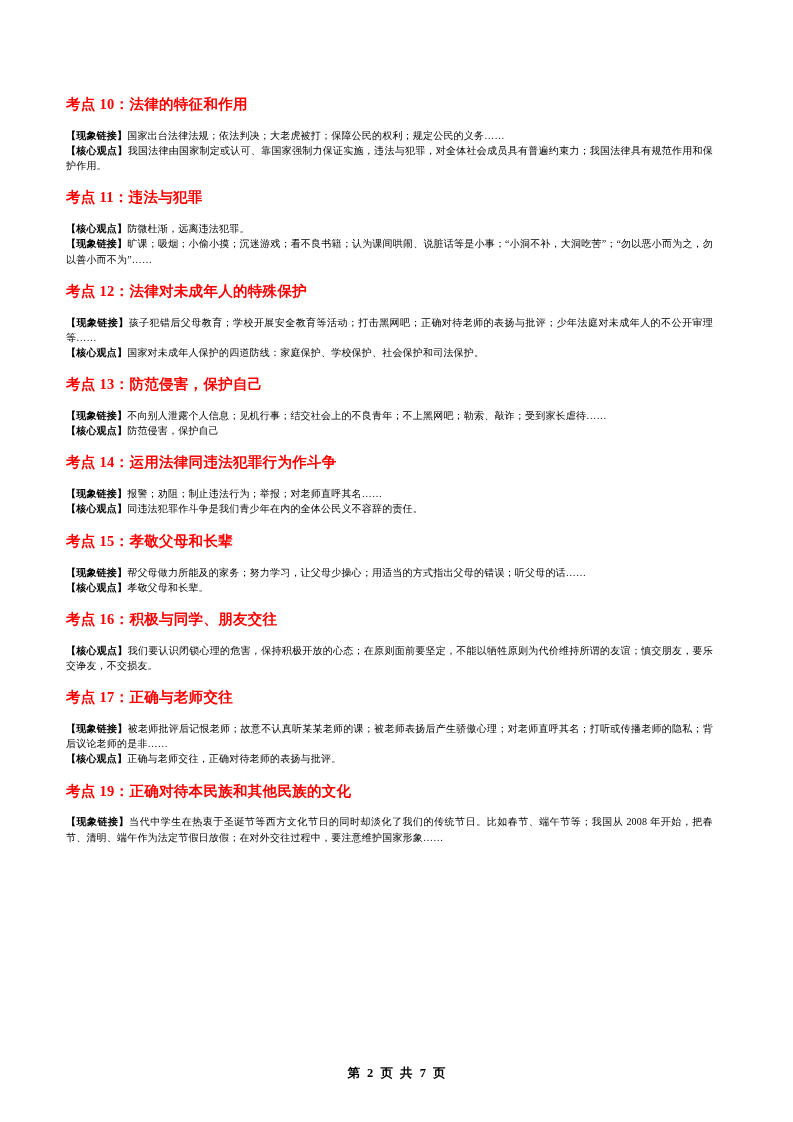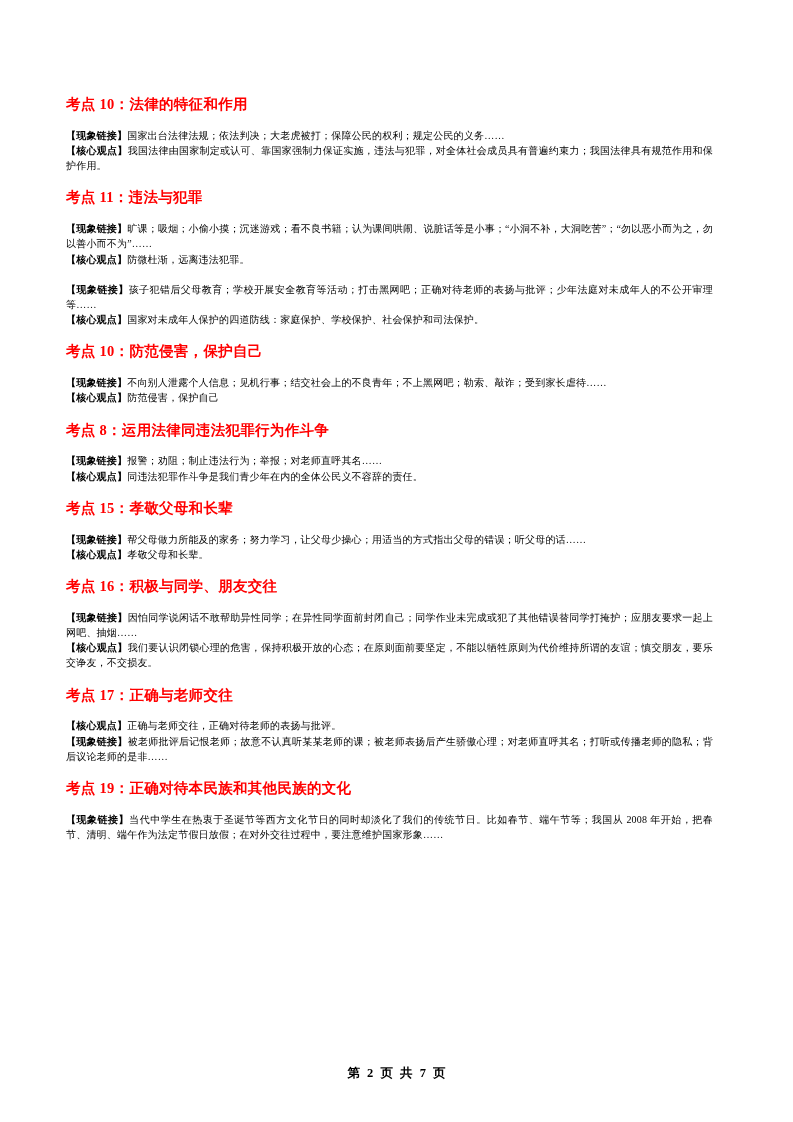--- a/index.html
+++ b/index.html
@@ -63,76 +63,76 @@
     <div class="blocks">
   <p class="block"><span class="label">【现象链接】</span><span class="text">国家出台法律法规；依法判决；大老虎被打；保障公民的权利；规定公民的义务……</span></p>
 
   <p class="block"><span class="label">【核心观点】</span><span class="text">我国法律由国家制定或认可、靠国家强制力保证实施，违法与犯罪，对全体社会成员具有普遍约束力；我国法律具有规范作用和保护作用。</span></p>
 </div>
   </section>
 
   <section class="section">
     <h2 class="heading">考点 11：违法与犯罪</h2>
     <div class="blocks">
+  <p class="block"><span class="label">【核心观点】</span><span class="text">防微杜渐，远离违法犯罪。</span></p>
+
   <p class="block"><span class="label">【现象链接】</span><span class="text">旷课；吸烟；小偷小摸；沉迷游戏；看不良书籍；认为课间哄闹、说脏话等是小事；“小洞不补，大洞吃苦”；“勿以恶小而为之，勿以善小而不为”……</span></p>
-
-  <p class="block"><span class="label">【核心观点】</span><span class="text">防微杜渐，远离违法犯罪。</span></p>
 </div>
   </section>
 
   <section class="section">
+    <h2 class="heading">考点 12：法律对未成年人的特殊保护</h2>
     <div class="blocks">
   <p class="block"><span class="label">【现象链接】</span><span class="text">孩子犯错后父母教育；学校开展安全教育等活动；打击黑网吧；正确对待老师的表扬与批评；少年法庭对未成年人的不公开审理等……</span></p>
 
   <p class="block"><span class="label">【核心观点】</span><span class="text">国家对未成年人保护的四道防线：家庭保护、学校保护、社会保护和司法保护。</span></p>
 </div>
   </section>
 
   <section class="section">
-    <h2 class="heading">考点 10：防范侵害，保护自己</h2>
+    <h2 class="heading">考点 13：防范侵害，保护自己</h2>
     <div class="blocks">
   <p class="block"><span class="label">【现象链接】</span><span class="text">不向别人泄露个人信息；见机行事；结交社会上的不良青年；不上黑网吧；勒索、敲诈；受到家长虐待……</span></p>
 
   <p class="block"><span class="label">【核心观点】</span><span class="text">防范侵害，保护自己</span></p>
 </div>
   </section>
 
   <section class="section">
-    <h2 class="heading">考点 8：运用法律同违法犯罪行为作斗争</h2>
+    <h2 class="heading">考点 14：运用法律同违法犯罪行为作斗争</h2>
     <div class="blocks">
   <p class="block"><span class="label">【现象链接】</span><span class="text">报警；劝阻；制止违法行为；举报；对老师直呼其名……</span></p>
 
   <p class="block"><span class="label">【核心观点】</span><span class="text">同违法犯罪作斗争是我们青少年在内的全体公民义不容辞的责任。</span></p>
 </div>
   </section>
 
   <section class="section">
     <h2 class="heading">考点 15：孝敬父母和长辈</h2>
     <div class="blocks">
   <p class="block"><span class="label">【现象链接】</span><span class="text">帮父母做力所能及的家务；努力学习，让父母少操心；用适当的方式指出父母的错误；听父母的话……</span></p>
 
   <p class="block"><span class="label">【核心观点】</span><span class="text">孝敬父母和长辈。</span></p>
 </div>
   </section>
 
   <section class="section">
     <h2 class="heading">考点 16：积极与同学、朋友交往</h2>
     <div class="blocks">
-  <p class="block"><span class="label">【现象链接】</span><span class="text">因怕同学说闲话不敢帮助异性同学；在异性同学面前封闭自己；同学作业未完成或犯了其他错误替同学打掩护；应朋友要求一起上网吧、抽烟……</span></p>
 
   <p class="block"><span class="label">【核心观点】</span><span class="text">我们要认识闭锁心理的危害，保持积极开放的心态；在原则面前要坚定，不能以牺牲原则为代价维持所谓的友谊；慎交朋友，要乐交诤友，不交损友。</span></p>
 </div>
   </section>
 
   <section class="section">
     <h2 class="heading">考点 17：正确与老师交往</h2>
     <div class="blocks">
+  <p class="block"><span class="label">【现象链接】</span><span class="text">被老师批评后记恨老师；故意不认真听某某老师的课；被老师表扬后产生骄傲心理；对老师直呼其名；打听或传播老师的隐私；背后议论老师的是非……</span></p>
+
   <p class="block"><span class="label">【核心观点】</span><span class="text">正确与老师交往，正确对待老师的表扬与批评。</span></p>
-
-  <p class="block"><span class="label">【现象链接】</span><span class="text">被老师批评后记恨老师；故意不认真听某某老师的课；被老师表扬后产生骄傲心理；对老师直呼其名；打听或传播老师的隐私；背后议论老师的是非……</span></p>
 </div>
   </section>
 
   <section class="section">
     <h2 class="heading">考点 19：正确对待本民族和其他民族的文化</h2>
     <div class="blocks">
   <p class="block"><span class="label">【现象链接】</span><span class="text">当代中学生在热衷于圣诞节等西方文化节日的同时却淡化了我们的传统节日。比如春节、端午节等；我国从 2008 年开始，把春节、清明、端午作为法定节假日放假；在对外交往过程中，要注意维护国家形象……</span></p>
 </div>
   </section>
 </div>

